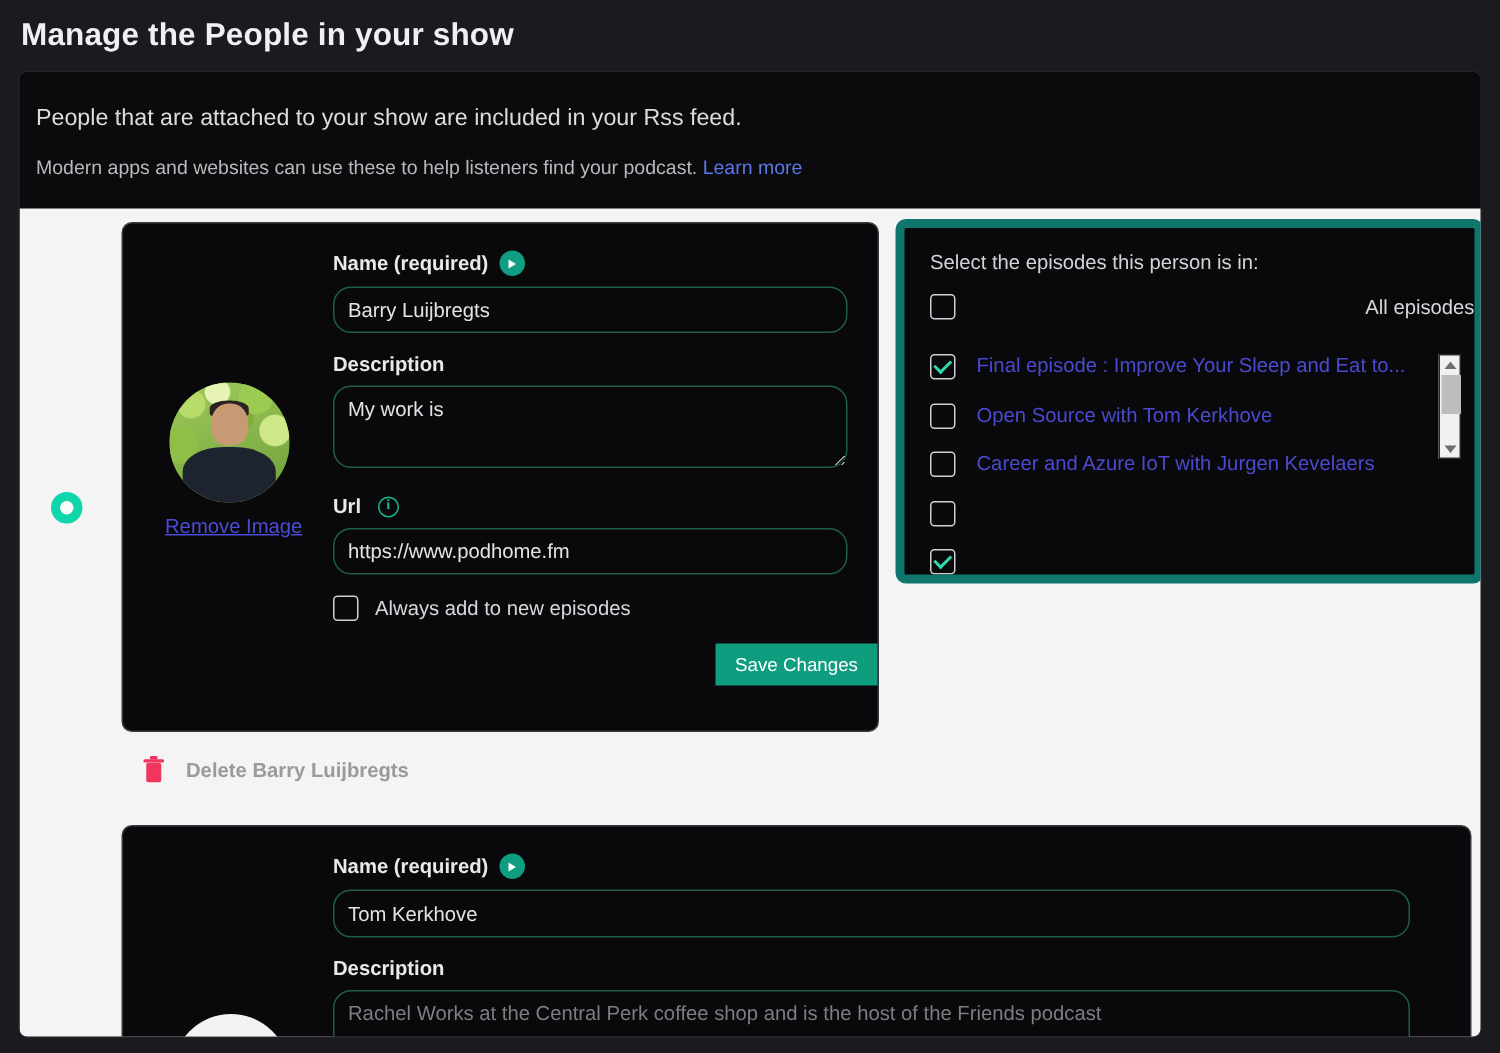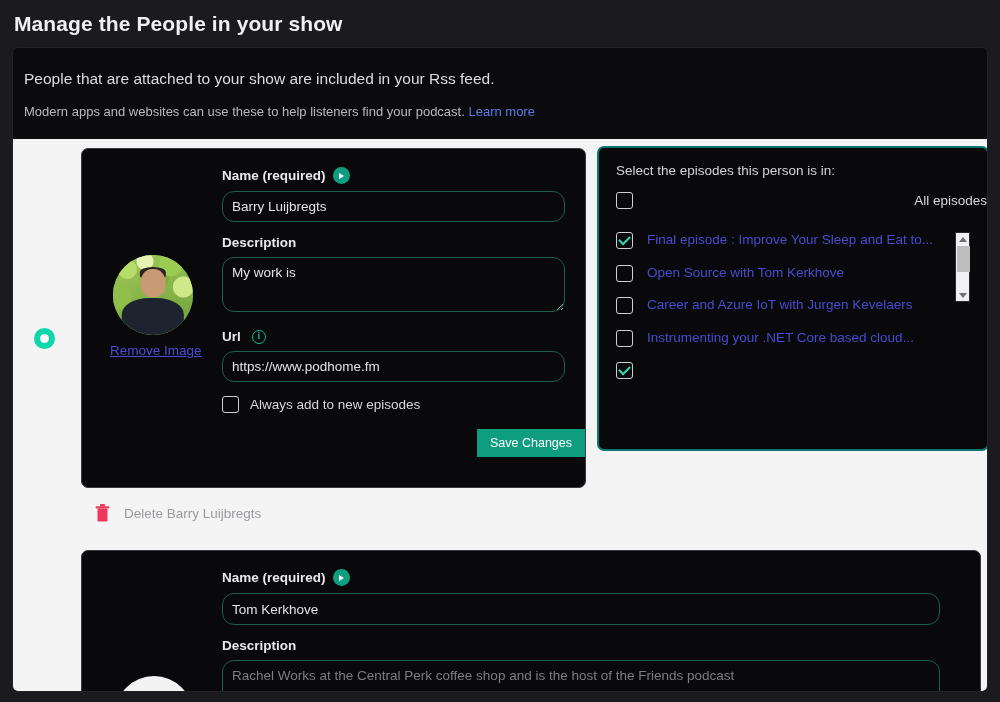--- a/index.html
+++ b/index.html
@@ -198,31 +198,32 @@
   }
 
   
   .delete-row {
     position: absolute;
     left: 82px; top: 365px;
     display: flex;
     align-items: center;
     gap: 14px;
     cursor: pointer;
+    font-weight: bold;
   }
   .trash-icon { width: 15px; height: 18px; display: block; }
   .delete-label { font-size: 13.5px; color: #9a9a9e; }
 
   
   .episodes-panel {
     position: absolute;
     left: 584px; top: 7px;
-    width: 392px; height: 305px;
+    width: 392px; height: 243px;
     background: #09090b;
-    border: 2px solid #0f766e;
+    border: 6px solid #0f766e;
     border-radius: 7px;
     overflow: hidden;
   }
   .episodes-title {
     font-size: 13.5px;
     color: #d4d4d8;
     padding: 15px 0 0 17px;
   }
   .all-episodes-row {
     display: flex; align-items: center; gap: 14px;
@@ -421,21 +422,20 @@
               <span class="episode-name">Open Source with Tom Kerkhove</span>
             </div>
 
             <div class="episode-item">
               <span class="cbox"></span>
               <span class="episode-name">Career and Azure IoT with Jurgen Kevelaers</span>
             </div>
 
             <div class="episode-item">
               <span class="cbox"></span>
-              <span class="episode-name">Instrumenting your .NET Core based cloud...</span>
             </div>
 
             <div class="episode-item">
               <span class="cbox checked"></span>
             </div>
 
           </div>
         </div>
 
         <div class="scrollbar">

